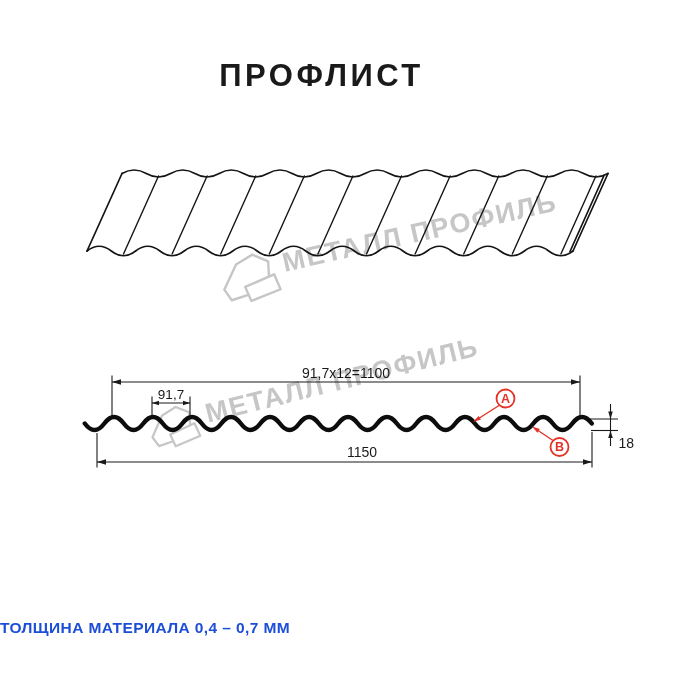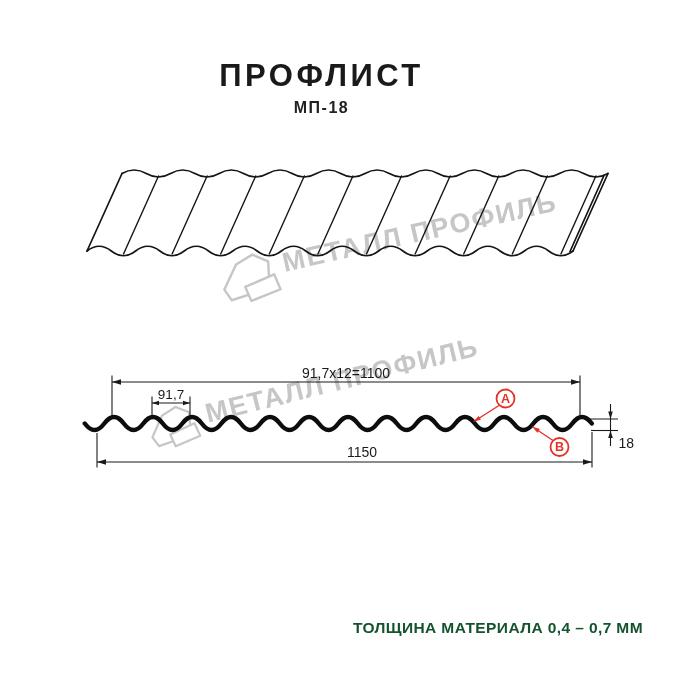--- a/index.html
+++ b/index.html
@@ -2,35 +2,34 @@
 <html><head>
 <meta charset="utf-8">
 <style>
   html,body{margin:0;padding:0;background:#fff;}
   .page{position:relative;width:643px;height:700px;background:#ffffff;overflow:hidden;
         font-family:"Liberation Sans",sans-serif;}
   .title{position:absolute;top:58px;left:0;right:0;text-align:center;
          font-size:31px;font-weight:800;letter-spacing:3.5px;color:#1a1a1a;}
   .subtitle{position:absolute;top:99px;left:0;right:0;text-align:center;
             font-size:16px;font-weight:700;letter-spacing:1.5px;color:#222;}
-  .footer{position:absolute;top:619px;left:0;right:0;text-align:right;
-          font-size:15.5px;font-weight:700;letter-spacing:0.4px;color:#14532d;}
+  .footer{position:absolute;top:619px;left:0;right:0;text-align:left;
+          font-size:15.5px;font-weight:700;letter-spacing:0.4px;color:#1d4ed8;}
   svg{position:absolute;left:0;top:0;}
   .wm-text{font-size:27px;font-weight:700;letter-spacing:1.5px;fill:#c6c6c6;}
   .dim-text{font-size:14px;fill:#1a1a1a;}
   .dim-text-s{font-size:13.5px;fill:#1a1a1a;}
   .ref-letter{font-size:12.5px;font-weight:700;}
 </style>
 </head>
 <body>
 
 <div class="page">
 
   <div class="title">ПРОФЛИСТ</div>
-  <div class="subtitle">МП-18</div>
 
   <svg width="700" height="700" viewBox="0 0 700 700">
 
     <g transform="translate(224,302) rotate(-12.7)">
       <g transform="translate(0,-42)">
         <path d="M 3 30 L 20 8 L 38 2 L 52 12 L 49 30 L 30 40 L 8 42 Z" fill="#ffffff" stroke="#c6c6c6" stroke-width="2.4" stroke-linejoin="round"></path>
         <path d="M 24 32 L 55 26 L 58 42 L 27 47 Z" fill="#ffffff" stroke="#c6c6c6" stroke-width="2.4" stroke-linejoin="round"></path>
       </g>
       <text class="wm-text" x="66" y="-16">МЕТАЛЛ ПРОФИЛЬ</text>
     </g>

